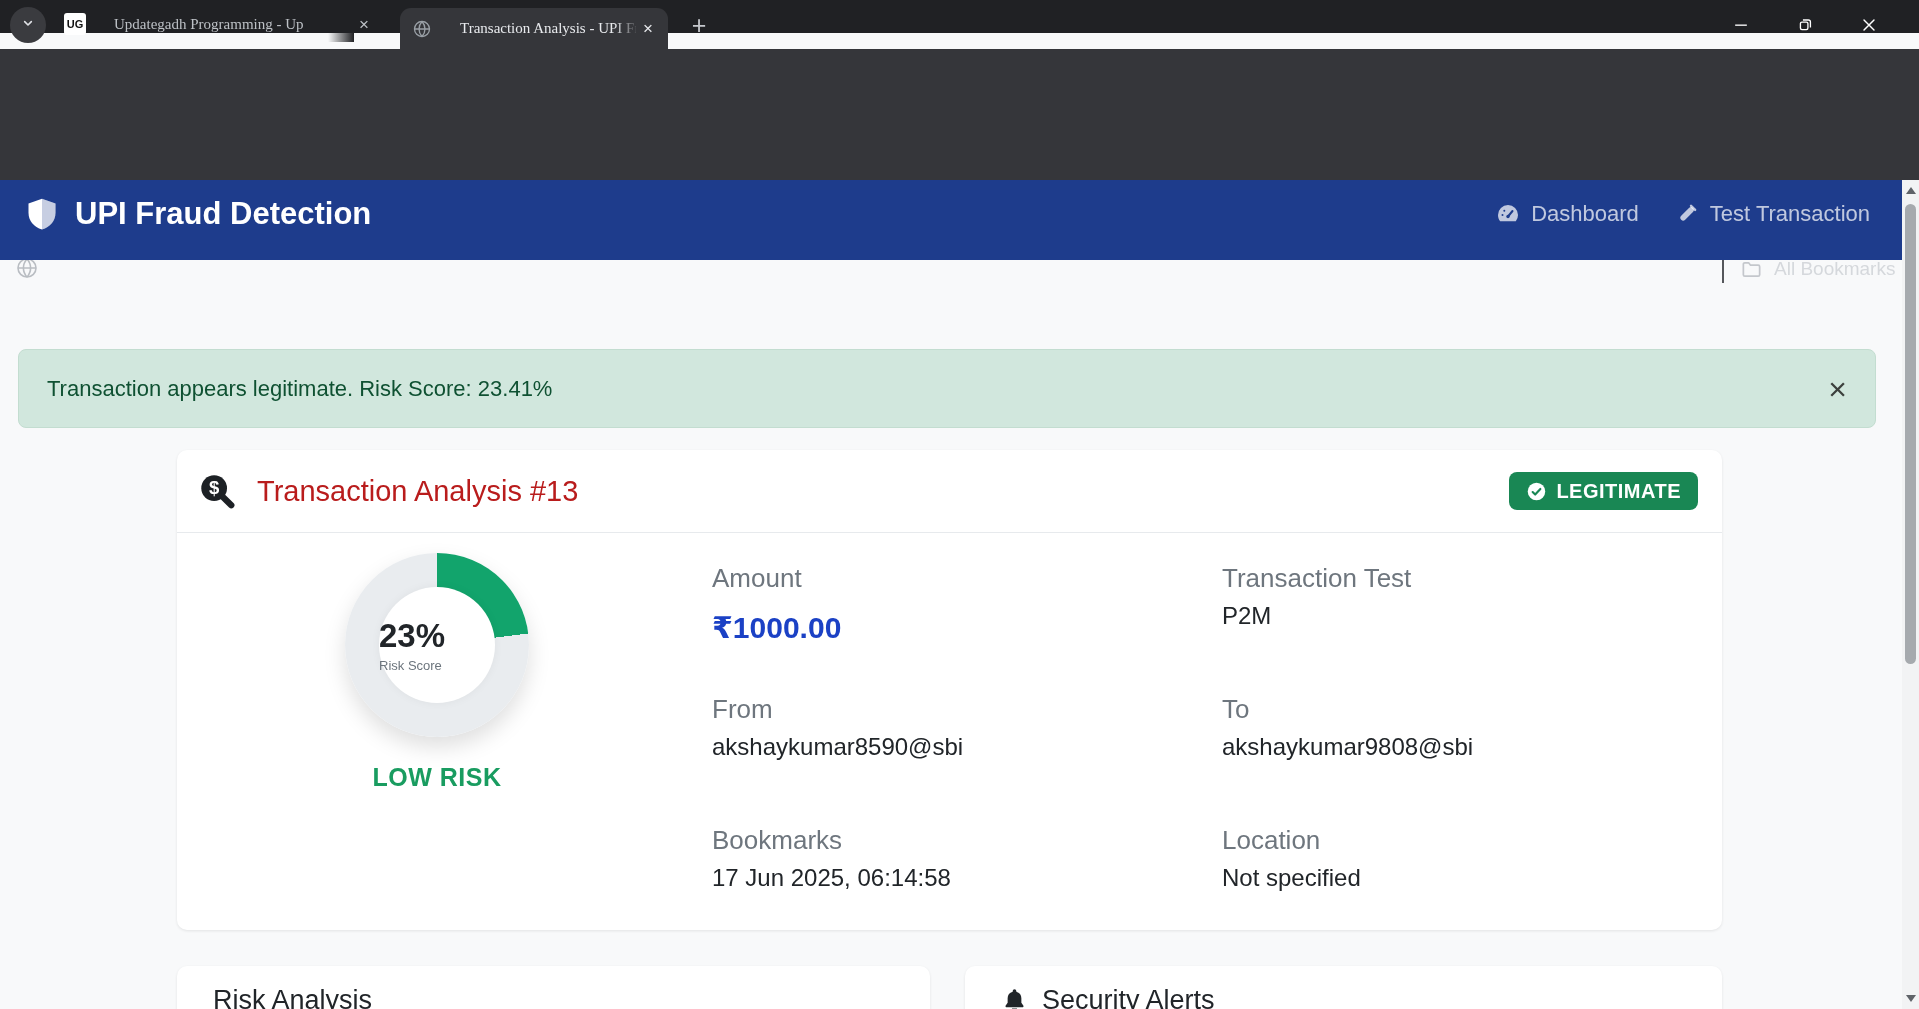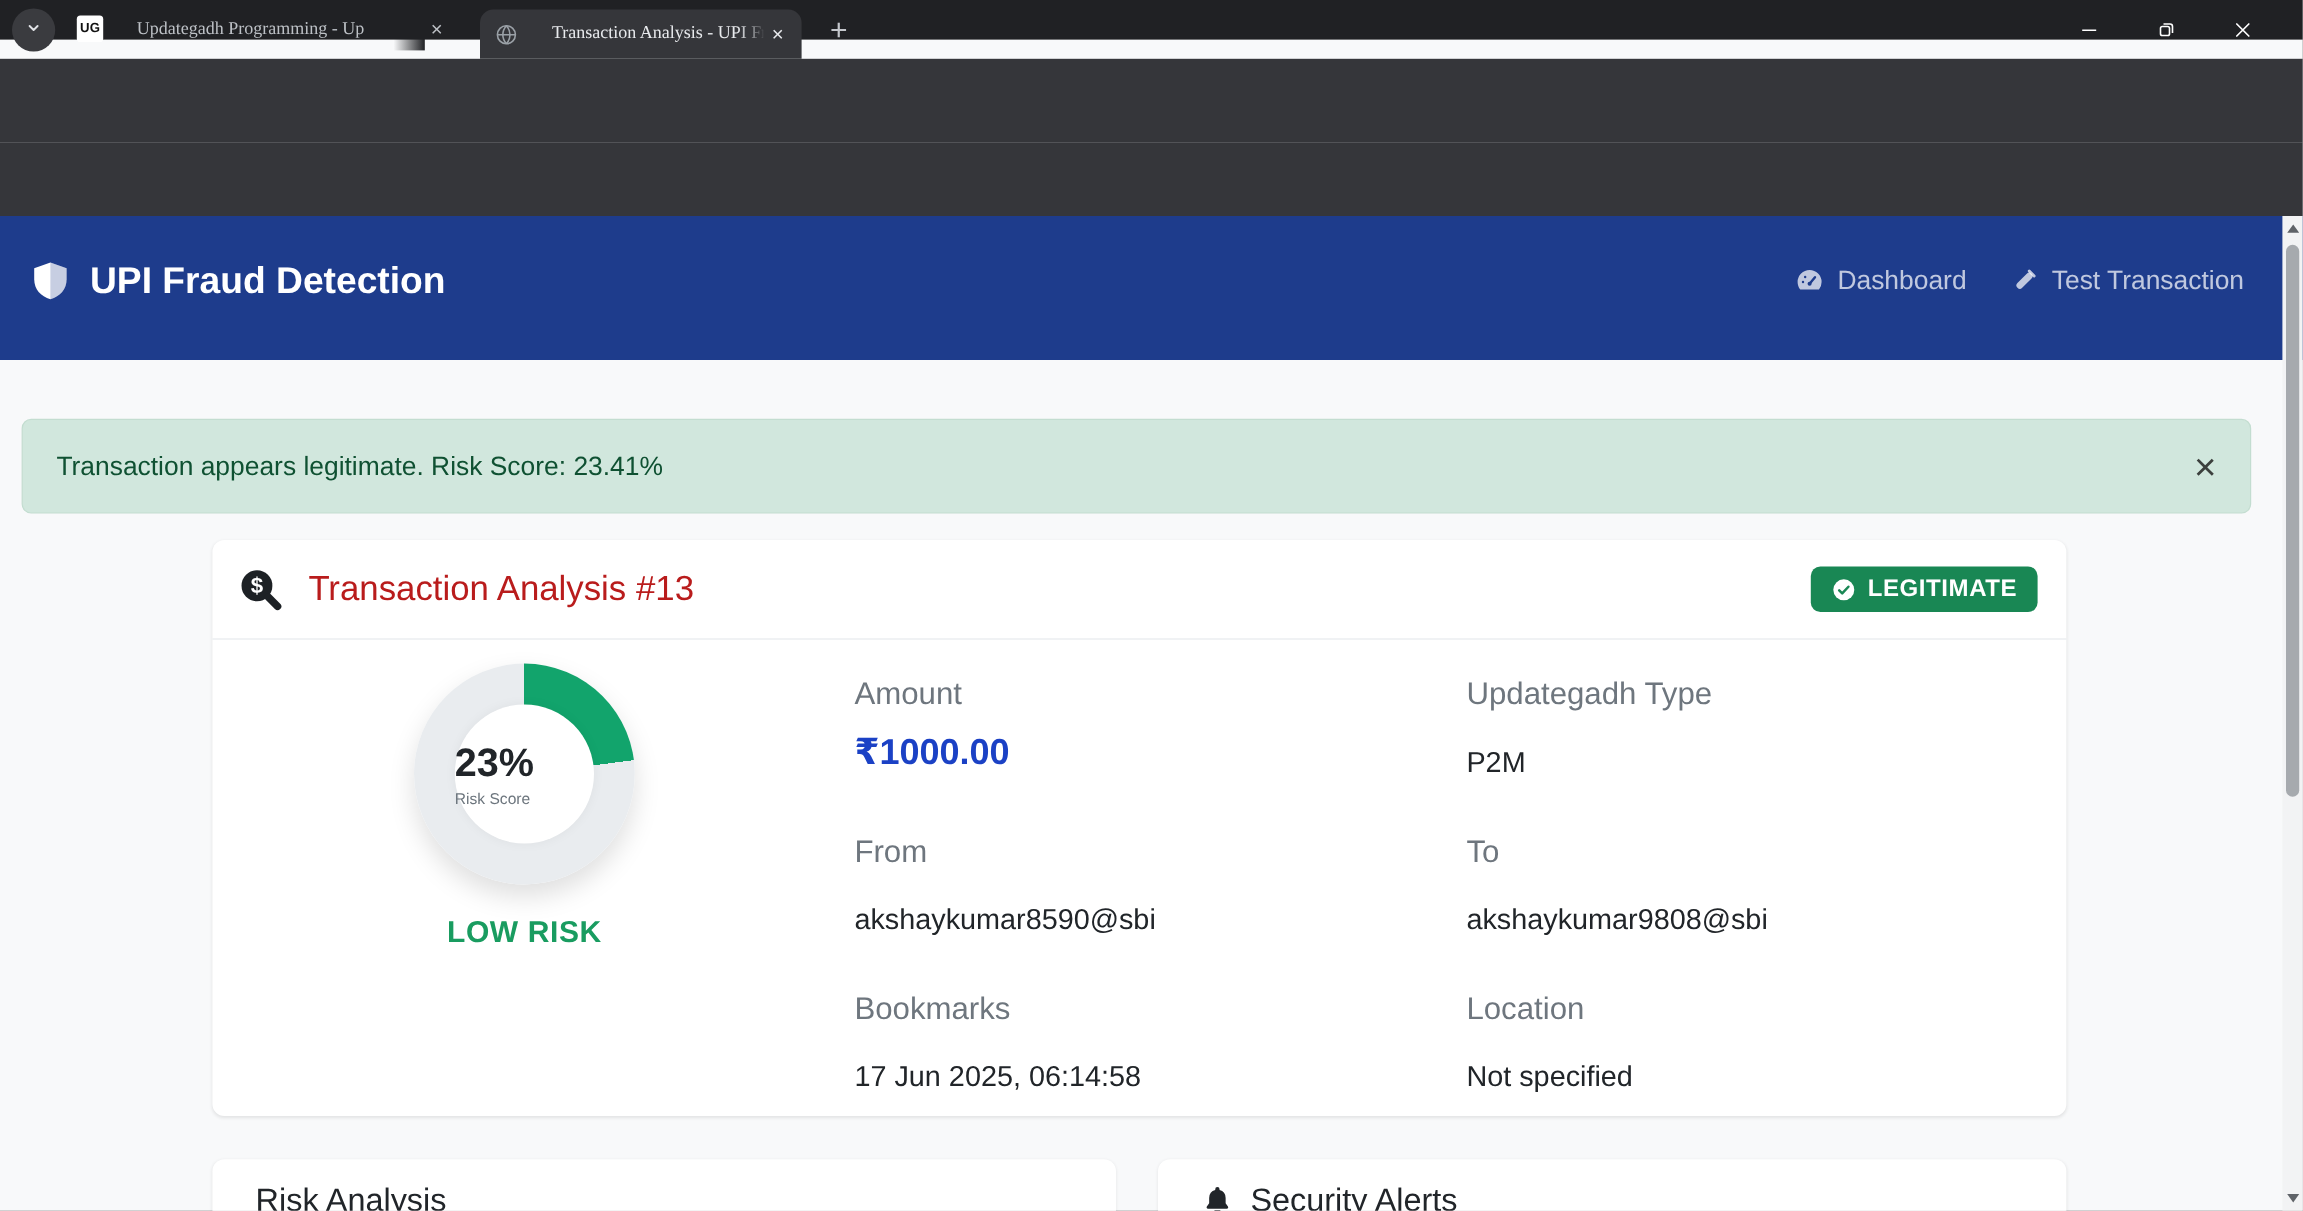--- a/index.html
+++ b/index.html
@@ -40,21 +40,21 @@
   .menu-dots { position:absolute; left:1872px; top:75px; width:38px; height:38px; display:grid; place-items:center;
     color:#e8eaed; font-size:23px; cursor:pointer; border-radius:50%; }
 
   .bookmarks-bar { position:absolute; top:119px; left:0; right:0; height:61px; background:#35363a; }
   .bm-globe { position:absolute; left:15px; top:137px; cursor:pointer; }
   .bm-sep { position:absolute; left:1722px; top:136px; width:2px; height:28px; background:#55575b; }
   .all-bookmarks { position:absolute; left:1740px; top:132px; height:36px; display:flex; align-items:center;
     gap:11px; color:#d5d8dc; font-size:19px; cursor:pointer; }
 
   
-  .navbar { position:absolute; top:180px; left:0; width:1919px; height:120px;
+  .navbar { position:absolute; top:180px; left:0; width:1919px; height:80px;
     background:var(--navbar,#1e3c8c); display:flex; align-items:center; padding:0 49px 12px 24px; }
   .brand { display:flex; align-items:center; gap:15px; color:#fff; font-size:31px; font-weight:bold; cursor:pointer; }
   .nav-links { margin-left:auto; display:flex; align-items:center; gap:36px; }
   .nav-link { display:flex; align-items:center; gap:11px; color:rgba(255,255,255,0.72); font-size:22px; cursor:pointer; }
 
   .alert { position:absolute; top:349px; left:18px; width:1858px; height:79px;
     background:var(--alert-bg,#d1e7dd); border:1px solid #c3ddd0; border-radius:8px;
     display:flex; align-items:center; padding:0 28px; color:var(--alert-text,#0f5132); font-size:22px; }
   .alert-close { margin-left:auto; font-size:32px; font-weight:300; color:#3c403d; line-height:1; cursor:pointer; }
 
@@ -75,21 +75,21 @@
   .donut-hole { width:116px; height:116px; border-radius:50%; background:#fff; display:flex; flex-direction:column;
     align-items:flex-start; justify-content:center; box-shadow:0 0 10px rgba(0,0,0,0.05); }
   .donut-pct { font-size:33px; font-weight:bold; color:#212529; }
   .donut-cap { font-size:13px; color:#6c757d; margin-top:3px; }
   .risk-level { margin-top:26px; font-size:25px; font-weight:bold; letter-spacing:0.5px;
     color:var(--risk-level-green,#199c60); }
 
   .details-grid { position:absolute; left:535px; top:30px; display:grid;
     grid-template-columns:510px 510px; grid-auto-rows:131px; }
   .field-label { font-size:26px; color:#6e767e; }
-  .field-value { margin-top:28px; font-size:24px; color:#212529; }
+  .field-value { margin-top:8px; font-size:24px; color:#212529; }
   .field-value.amount { margin-top:16px; font-size:30px; font-weight:bold; color:var(--amount-blue,#1b41c5); }
 
   .section-card { position:absolute; top:966px; height:220px; background:#fff; border-radius:10px;
     box-shadow:0 1px 3px rgba(0,0,0,0.09); padding:19px 36px; }
   .section-card.risk { left:177px; width:753px; }
   .section-card.alerts { left:965px; width:757px; }
   .section-title { display:flex; align-items:center; gap:14px; font-size:27px; font-weight:500; color:#212529; }
 
   
   .scrollbar { position:absolute; left:1902px; top:180px; width:17px; height:829px; background:#f2f3f4; }
@@ -300,21 +300,21 @@
         </div>
         <div class="risk-level">LOW RISK</div>
       </div>
 
       <div class="details-grid">
         <div class="field">
           <div class="field-label">Amount</div>
           <div class="field-value amount">₹1000.00</div>
         </div>
         <div class="field">
-          <div class="field-label">Updategadh Type</div>
+          <div class="field-label">Transaction Test</div>
           <div class="field-value">P2M</div>
         </div>
         <div class="field">
           <div class="field-label">From</div>
           <div class="field-value">akshaykumar8590@sbi</div>
         </div>
         <div class="field">
           <div class="field-label">To</div>
           <div class="field-value">akshaykumar9808@sbi</div>
         </div>

